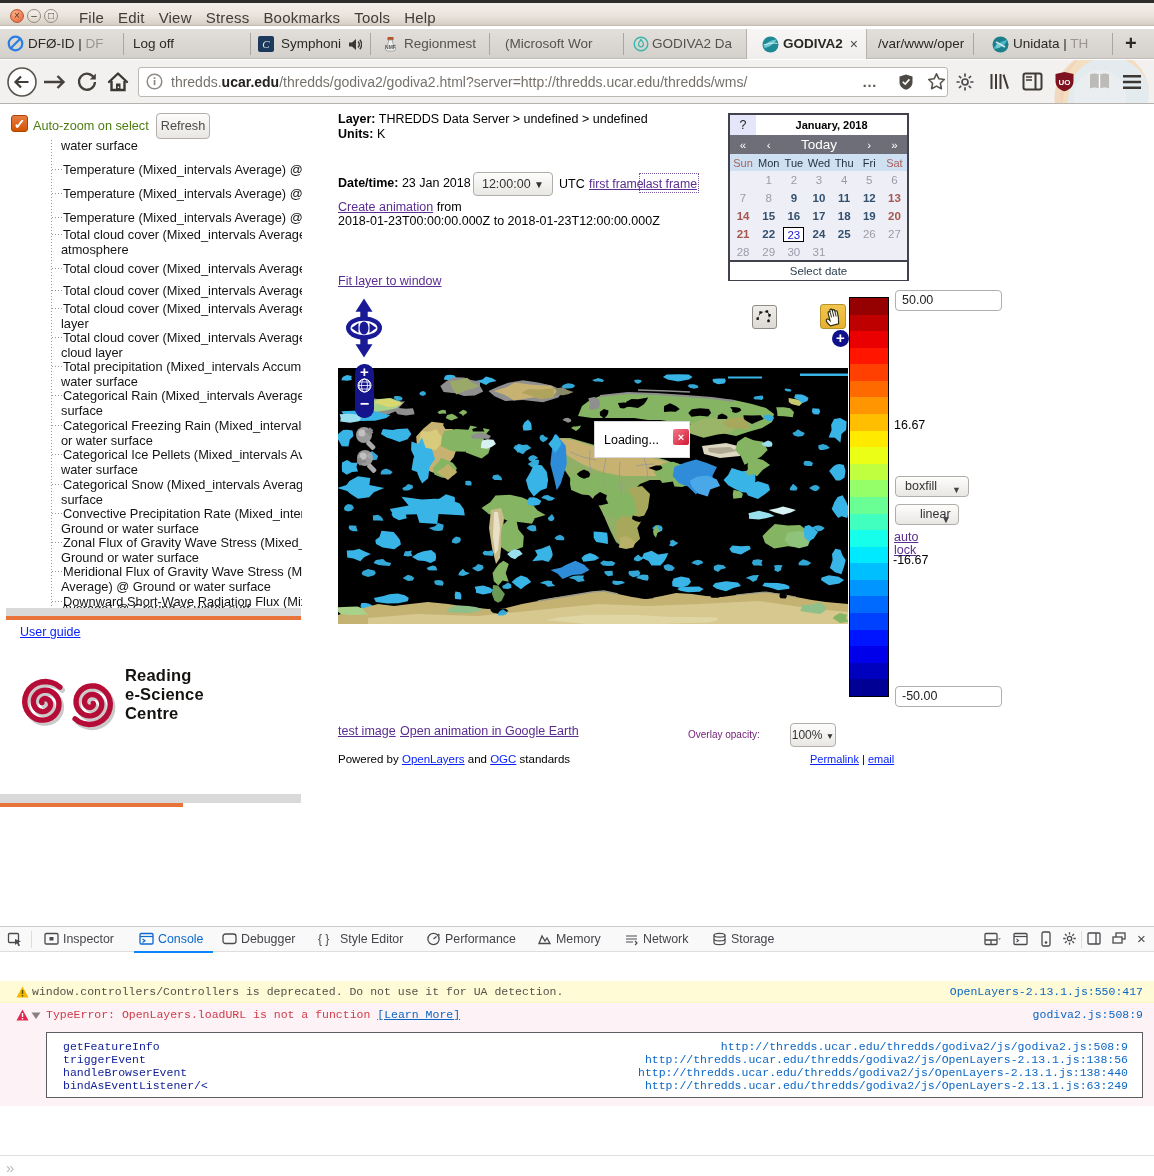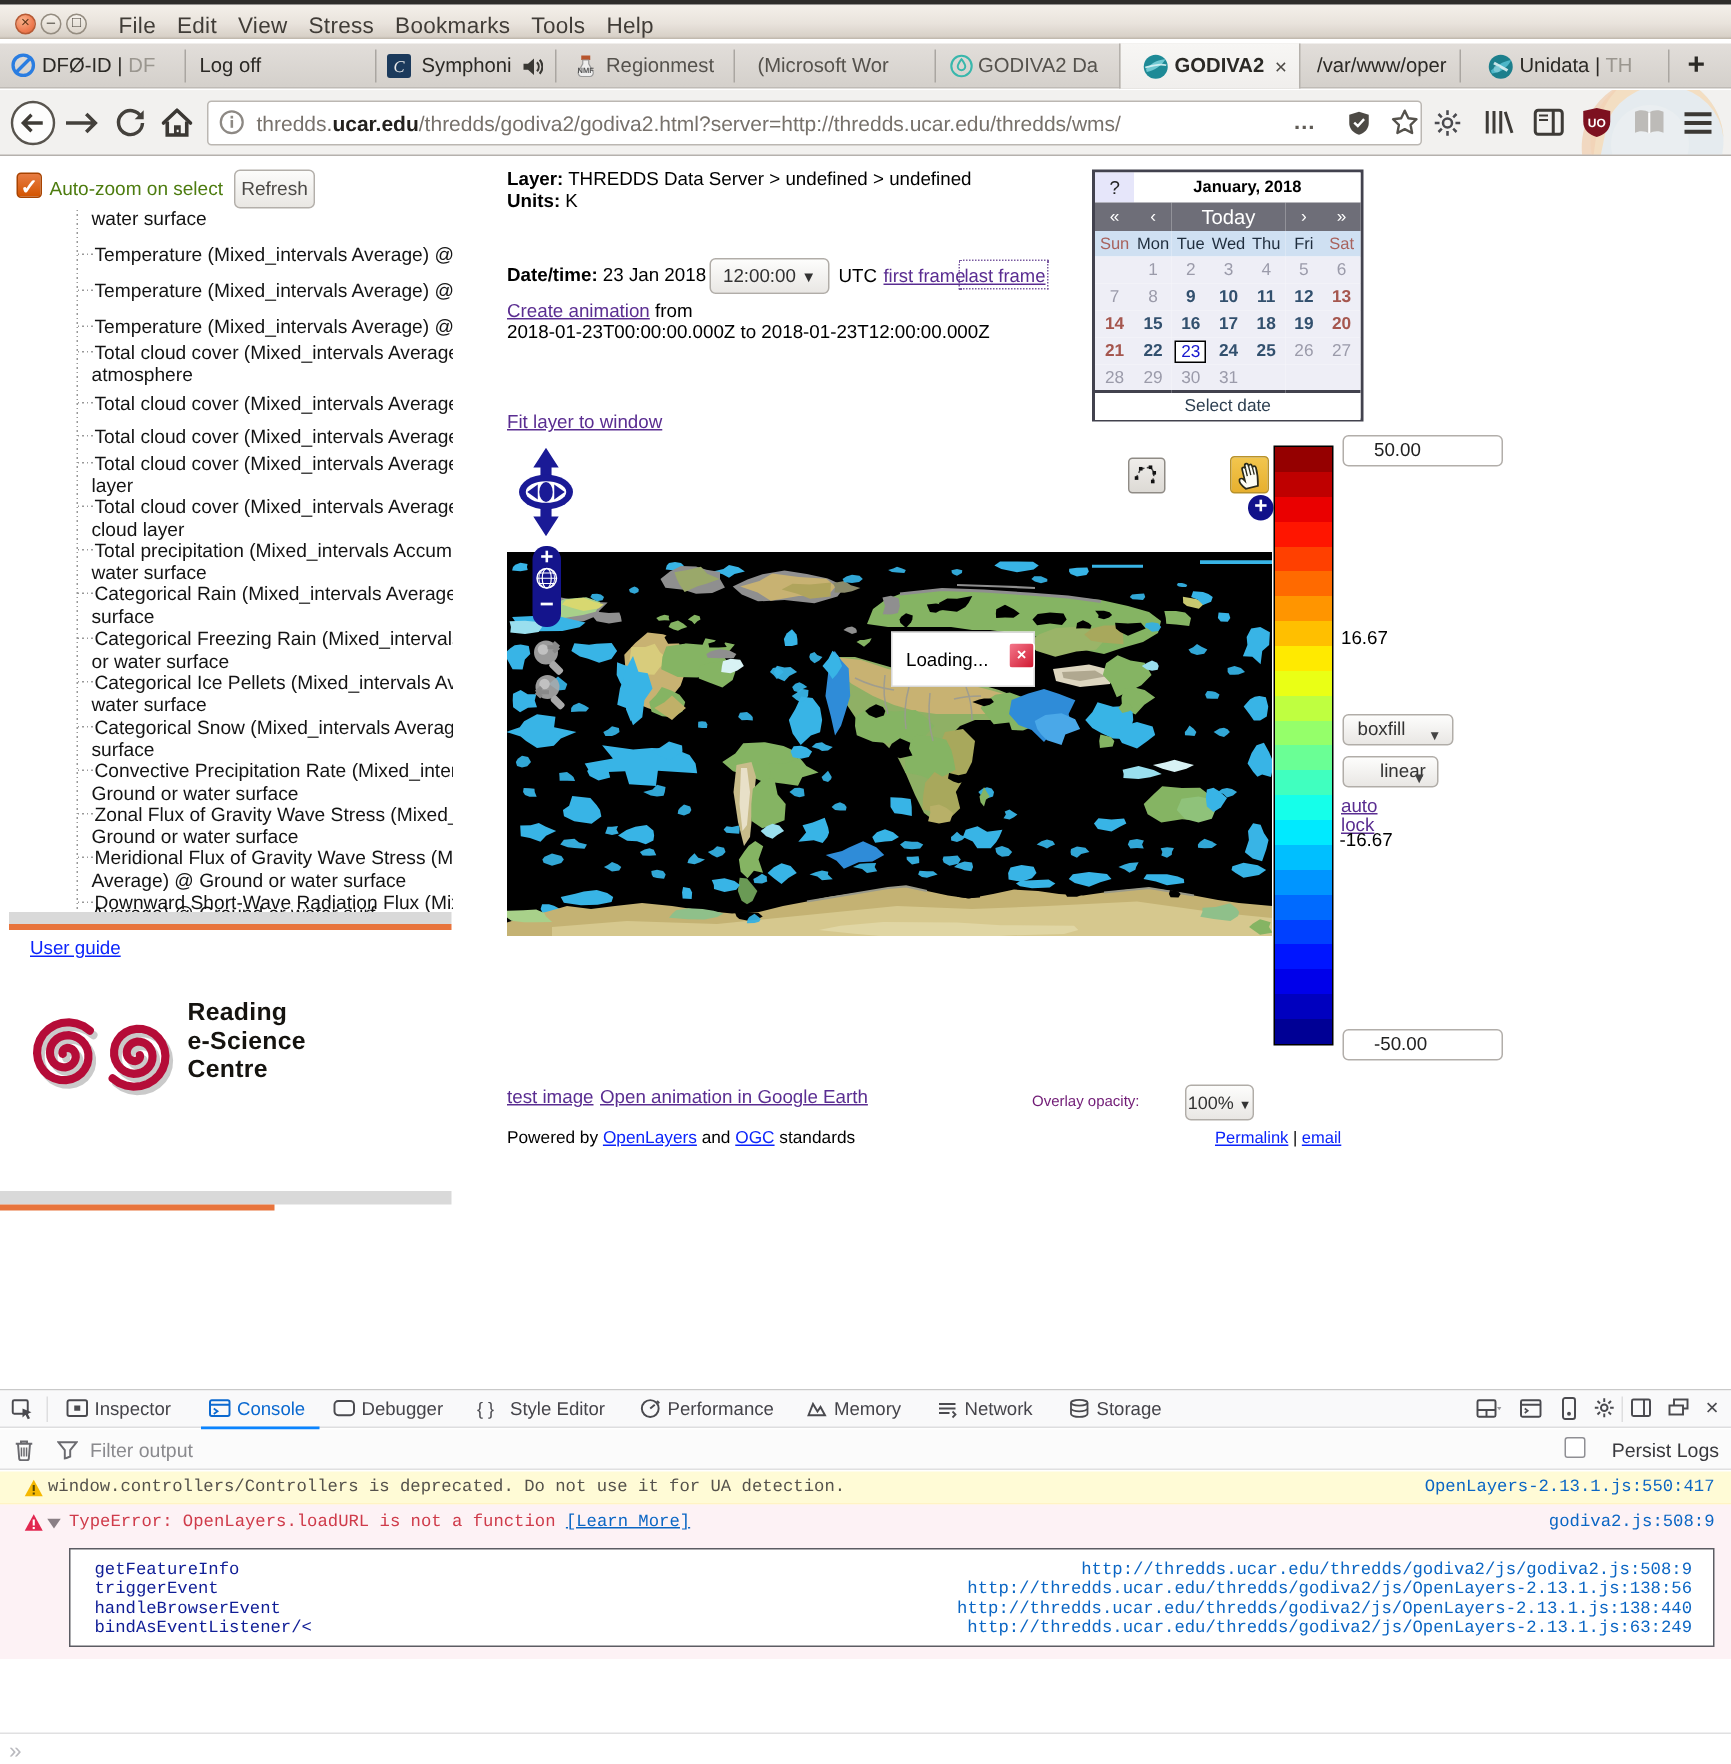--- a/index.html
+++ b/index.html
@@ -57,21 +57,21 @@
 #opsel{left:790px;top:723px;width:46px;height:24px;background:linear-gradient(#fdfdfc,#e9e7e4);border:1px solid #b1ada8;border-radius:4px;font-size:12px;color:#333;text-align:center;line-height:22px;overflow:hidden}
 #powered{left:338px;top:753px;font-size:11.5px;color:#000}
 #permalink{left:810px;top:753px;font-size:11px;color:#000}
 
 #map{left:338px;top:368px;width:510px;height:256px;background:#000}
 #loadbox{left:594px;top:421px;width:96px;height:37px;background:#fff;border:1px solid #d8d8d8}
 #loadbox span{position:absolute;left:9px;top:11px;font-size:12.5px;color:#000}
 #loadx{position:absolute;left:77px;top:6px;width:18px;height:18px;border-radius:3px;background:linear-gradient(135deg,#f4788c,#d01830);border:1px solid #fff;color:#fff;font-size:11px;text-align:center;line-height:16px;font-weight:bold}
 
 #cbar{left:849px;top:297px;width:40px;height:400px;border:1px solid #000}
-.inpt{background:#fff;border:1px solid #b2aeaa;border-radius:4px;font-size:12.5px;color:#222;padding-left:20px;line-height:19px}
+.inpt{background:#fff;border:1px solid #b2aeaa;border-radius:4px;font-size:12.5px;color:#222;padding-left:6px;line-height:19px}
 #vmax{left:895px;top:290px;width:107px;height:21px}
 #vmin{left:895px;top:686px;width:107px;height:21px}
 #midlab{left:894px;top:418px;font-size:12.5px;color:#000}
 #boxfillsel{left:895px;top:476px;width:74px;height:21px;background:linear-gradient(#fdfdfc,#e9e7e4);border:1px solid #b1ada8;border-radius:4px;font-size:12.5px;color:#333;line-height:19px;padding-left:9px}
 #linearsel{left:895px;top:504px;width:64px;height:21px;background:linear-gradient(#fdfdfc,#e9e7e4);border:1px solid #b1ada8;border-radius:4px;font-size:12.5px;color:#333;line-height:19px;padding-left:24px}
 #autolk{left:894px;top:530px;font-size:12.5px}
 #locklk{left:894px;top:543px;font-size:12.5px}
 #negmid{left:893px;top:553px;font-size:12.5px;color:#000}
 .chev{position:absolute;font-size:10px;color:#444}
 #cbar{background:linear-gradient(180deg,#950000 0.00% 4.17%,#bf0000 4.17% 8.33%,#ea0000 8.33% 12.50%,#ff1500 12.50% 16.67%,#ff4000 16.67% 20.83%,#ff6a00 20.83% 25.00%,#ff9500 25.00% 29.17%,#ffbf00 29.17% 33.33%,#ffea00 33.33% 37.50%,#eaff15 37.50% 41.67%,#bfff40 41.67% 45.83%,#95ff6a 45.83% 50.00%,#6aff95 50.00% 54.17%,#40ffbf 54.17% 58.33%,#15ffea 58.33% 62.50%,#00eaff 62.50% 66.67%,#00bfff 66.67% 70.83%,#0095ff 70.83% 75.00%,#006aff 75.00% 79.17%,#0040ff 79.17% 83.33%,#0015ff 83.33% 87.50%,#0000ea 87.50% 91.67%,#0000bf 91.67% 95.83%,#000095 95.83% 100.00%)}
@@ -766,32 +766,20 @@
 <span class="dtab" style="left:1087px;top:5px"><svg width="14" height="13" viewBox="0 0 14 13">
           <rect x="1" y="1" width="12" height="11" rx="1" fill="none" stroke="#4a4a4f" stroke-width="1.3"></rect>
           <path d="M9 1 v11" stroke="#4a4a4f" stroke-width="1.3"></path>
         </svg></span>
 <span class="dtab" style="left:1112px;top:5px"><svg width="14" height="13" viewBox="0 0 14 13">
           <rect x="4" y="1" width="9" height="6" fill="none" stroke="#4a4a4f" stroke-width="1.3"></rect>
           <rect x="1" y="5" width="9" height="6" fill="#f9f9fa" stroke="#4a4a4f" stroke-width="1.3"></rect>
         </svg></span>
 <span class="dtab" style="left:1137px;top:3px;font-size:15px;color:#4a4a4f">×</span>
 </div>
-  <div id="dfilter">
-<svg style="position:absolute;left:9px;top:6px" width="14" height="15" viewBox="0 0 14 15">
-        <path d="M1.5 3.5 h11 M5 3.5 V2 h4 v1.5 M3 3.5 l.8 10 a1.2 1.2 0 0 0 1.2 1 h4 a1.2 1.2 0 0 0 1.2 -1 l.8 -10" fill="none" stroke="#6a6a6f" stroke-width="1.3"></path>
-        <path d="M5.3 6 v6 M7 6 v6 M8.7 6 v6" stroke="#6a6a6f" stroke-width="1"></path>
-      </svg>
-<svg style="position:absolute;left:38px;top:7px" width="14" height="13" viewBox="0 0 14 13">
-        <path d="M1 1.5 H13 L8.8 6.8 V11 L5.2 12.5 V6.8 Z" fill="none" stroke="#6a6a6f" stroke-width="1.3"></path>
-      </svg>
-<span style="position:absolute;left:60px;top:6px">Filter output</span>
-    <div id="pchk"></div>
-      <div id="persist">Persist Logs</div>
-  </div>
   <div id="dwarn">
       <svg style="position:absolute;left:16px;top:5px" width="13" height="12" viewBox="0 0 13 12">
         <path d="M6.5 0.5 L12.5 11.5 H0.5 Z" fill="#f5b800"></path>
         <rect x="5.8" y="4" width="1.4" height="4" fill="#5c4a00"></rect>
         <rect x="5.8" y="9" width="1.4" height="1.4" fill="#5c4a00"></rect>
       </svg>
       <span style="position:absolute;left:32px;top:4px">window.controllers/Controllers is deprecated. Do not use it for UA detection.</span>
     <span style="position:absolute;right:11px;top:4px;color:#0b66c4">OpenLayers-2.13.1.js:550:417</span>
     </div>
   <div id="derr">

